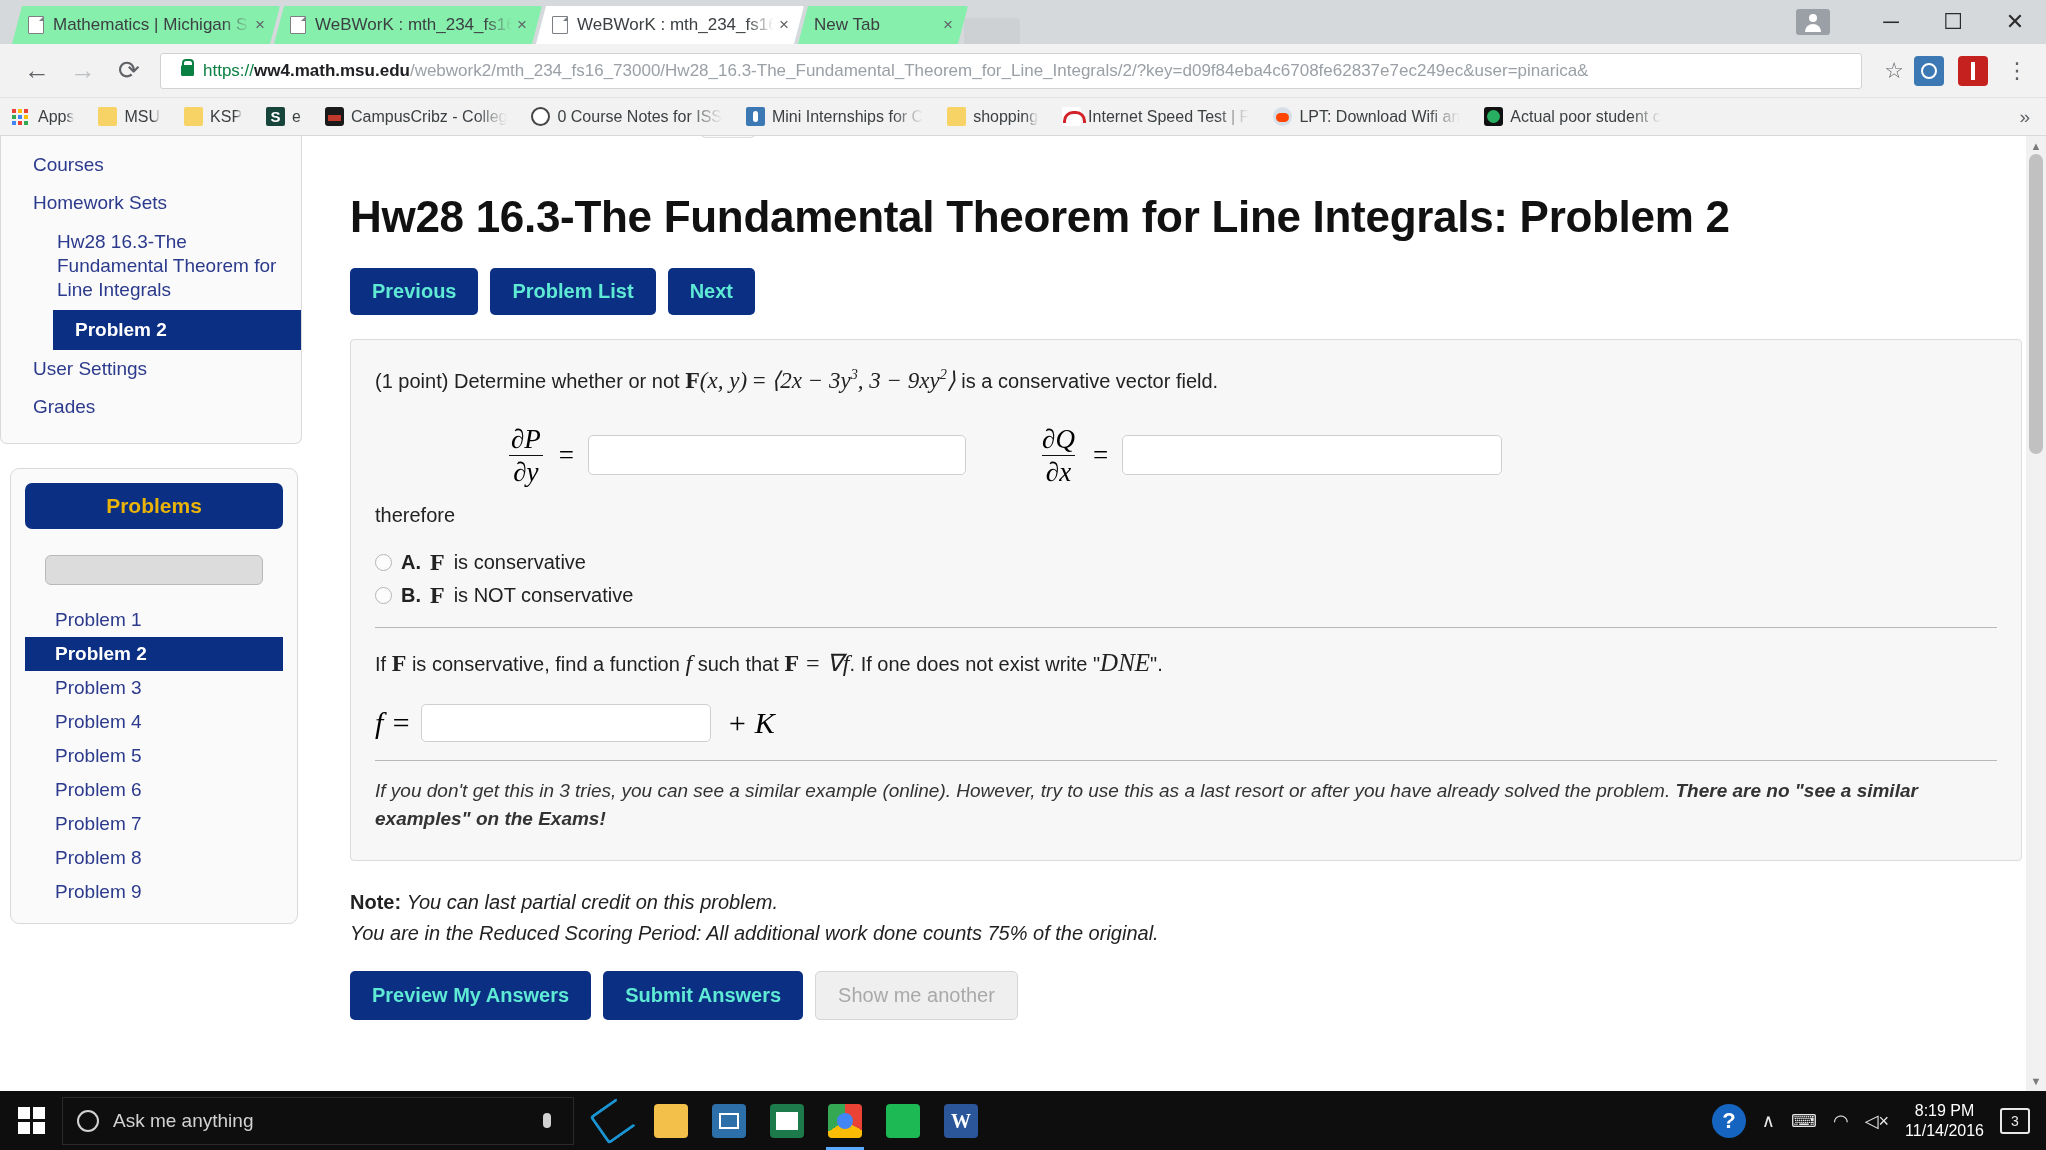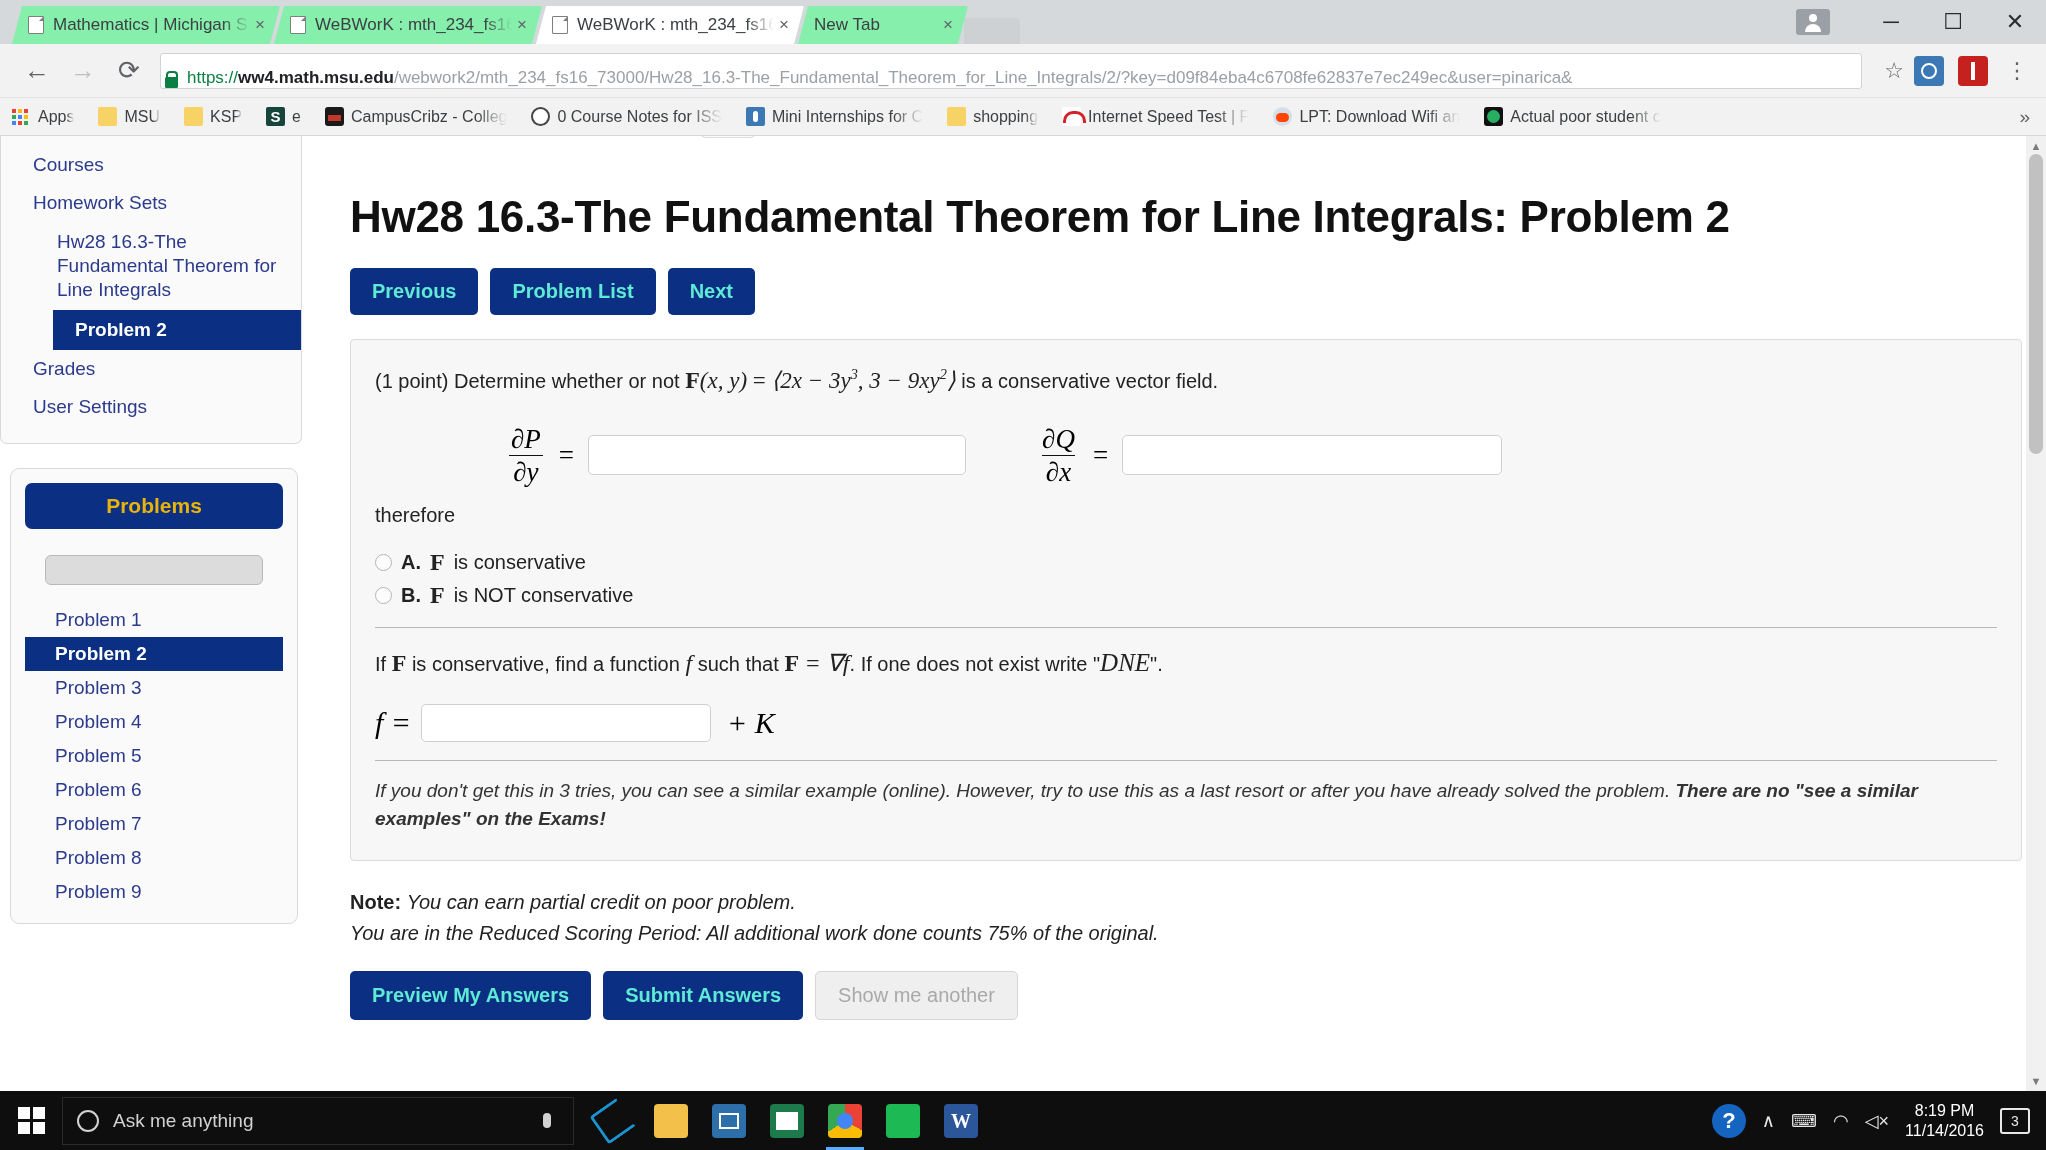--- a/index.html
+++ b/index.html
@@ -72,21 +72,21 @@
   .navbar {
     height:54px; background:#f2f2f2;
     display:flex; align-items:center; padding:0 14px;
     border-bottom:1px solid #e3e3e3;
   }
   .navbtn { width:46px; text-align:center; font-size:26px; color:#5f6368; user-select:none; }
   .navbtn.dim { color:#bdc1c6; }
   .omnibox {
     flex:1 1 auto; height:36px; margin:0 12px 0 8px;
     background:#ffffff; border:1px solid #cfd3d6; border-radius:3px;
-    display:flex; align-items:flex-end; padding:0 4px; overflow:hidden;
+    display:flex; align-items:center; padding:0 20px; overflow:hidden;
   }
   .lock { width:13px; height:11px; background:#0b8043; border-radius:1.5px; position:relative; flex:0 0 13px; margin-right:9px; }
   .lock::before{
     content:""; position:absolute; left:50%; top:-6px; transform:translateX(-50%);
     width:8px; height:8px; border:2px solid #0b8043; border-bottom:none;
     border-radius:4px 4px 0 0;
   }
   .url { font-size:17px; color:#9aa0a6; white-space:nowrap; overflow:hidden; }
   .url b { color:#202124; font-weight:700; }
   .url .u-scheme { color:#0b8043; }
@@ -396,22 +396,22 @@
 </div>
 
 <div class="viewport">
 
   <div class="leftnav">
     <div class="nav-card">
       <a class="nav-link" href="#">Courses</a>
       <a class="nav-link" href="#">Homework Sets</a>
       <a class="nav-link indent" href="#">Hw28 16.3-The Fundamental Theorem for Line Integrals</a>
       <a class="nav-link active" href="#">Problem 2</a>
+      <a class="nav-link" href="#">User Settings</a>
       <a class="nav-link" href="#">Grades</a>
-      <a class="nav-link" href="#">User Settings</a>
     </div>
 
     <div class="prob-card">
       <div class="prob-head">Problems</div>
       <input class="prob-search" type="text" placeholder="" style="">
       <a class="prob-item" href="#">Problem 1</a>
       <a class="prob-item active" href="#">Problem 2</a>
       <a class="prob-item" href="#">Problem 3</a>
       <a class="prob-item" href="#">Problem 4</a>
       <a class="prob-item" href="#">Problem 5</a>
@@ -494,21 +494,21 @@
       </div>
 
       <hr class="rule">
 
       <div class="italic-note"><span>If you don't get this in 3 tries, you can see a similar example (online). However, try to use this as a last resort or after you have already solved the problem. </span><b>There are no "see a similar examples" on the Exams!</b></div>
     </div>
 
     <div class="note-block">
       <div>
         <span class="lbl">Note:</span>
-        <span class="it">You can earn partial credit on poor problem.</span>
+        <span class="it">You can last partial credit on this problem.</span>
       </div>
       <div class="it">You are in the Reduced Scoring Period: All additional work done counts 75% of the original.</div>
     </div>
 
     <div class="navbtn-row">
       <button class="btn">Preview My Answers</button>
       <button class="btn">Submit Answers</button>
       <button class="btn disabled">Show me another</button>
     </div>
 

